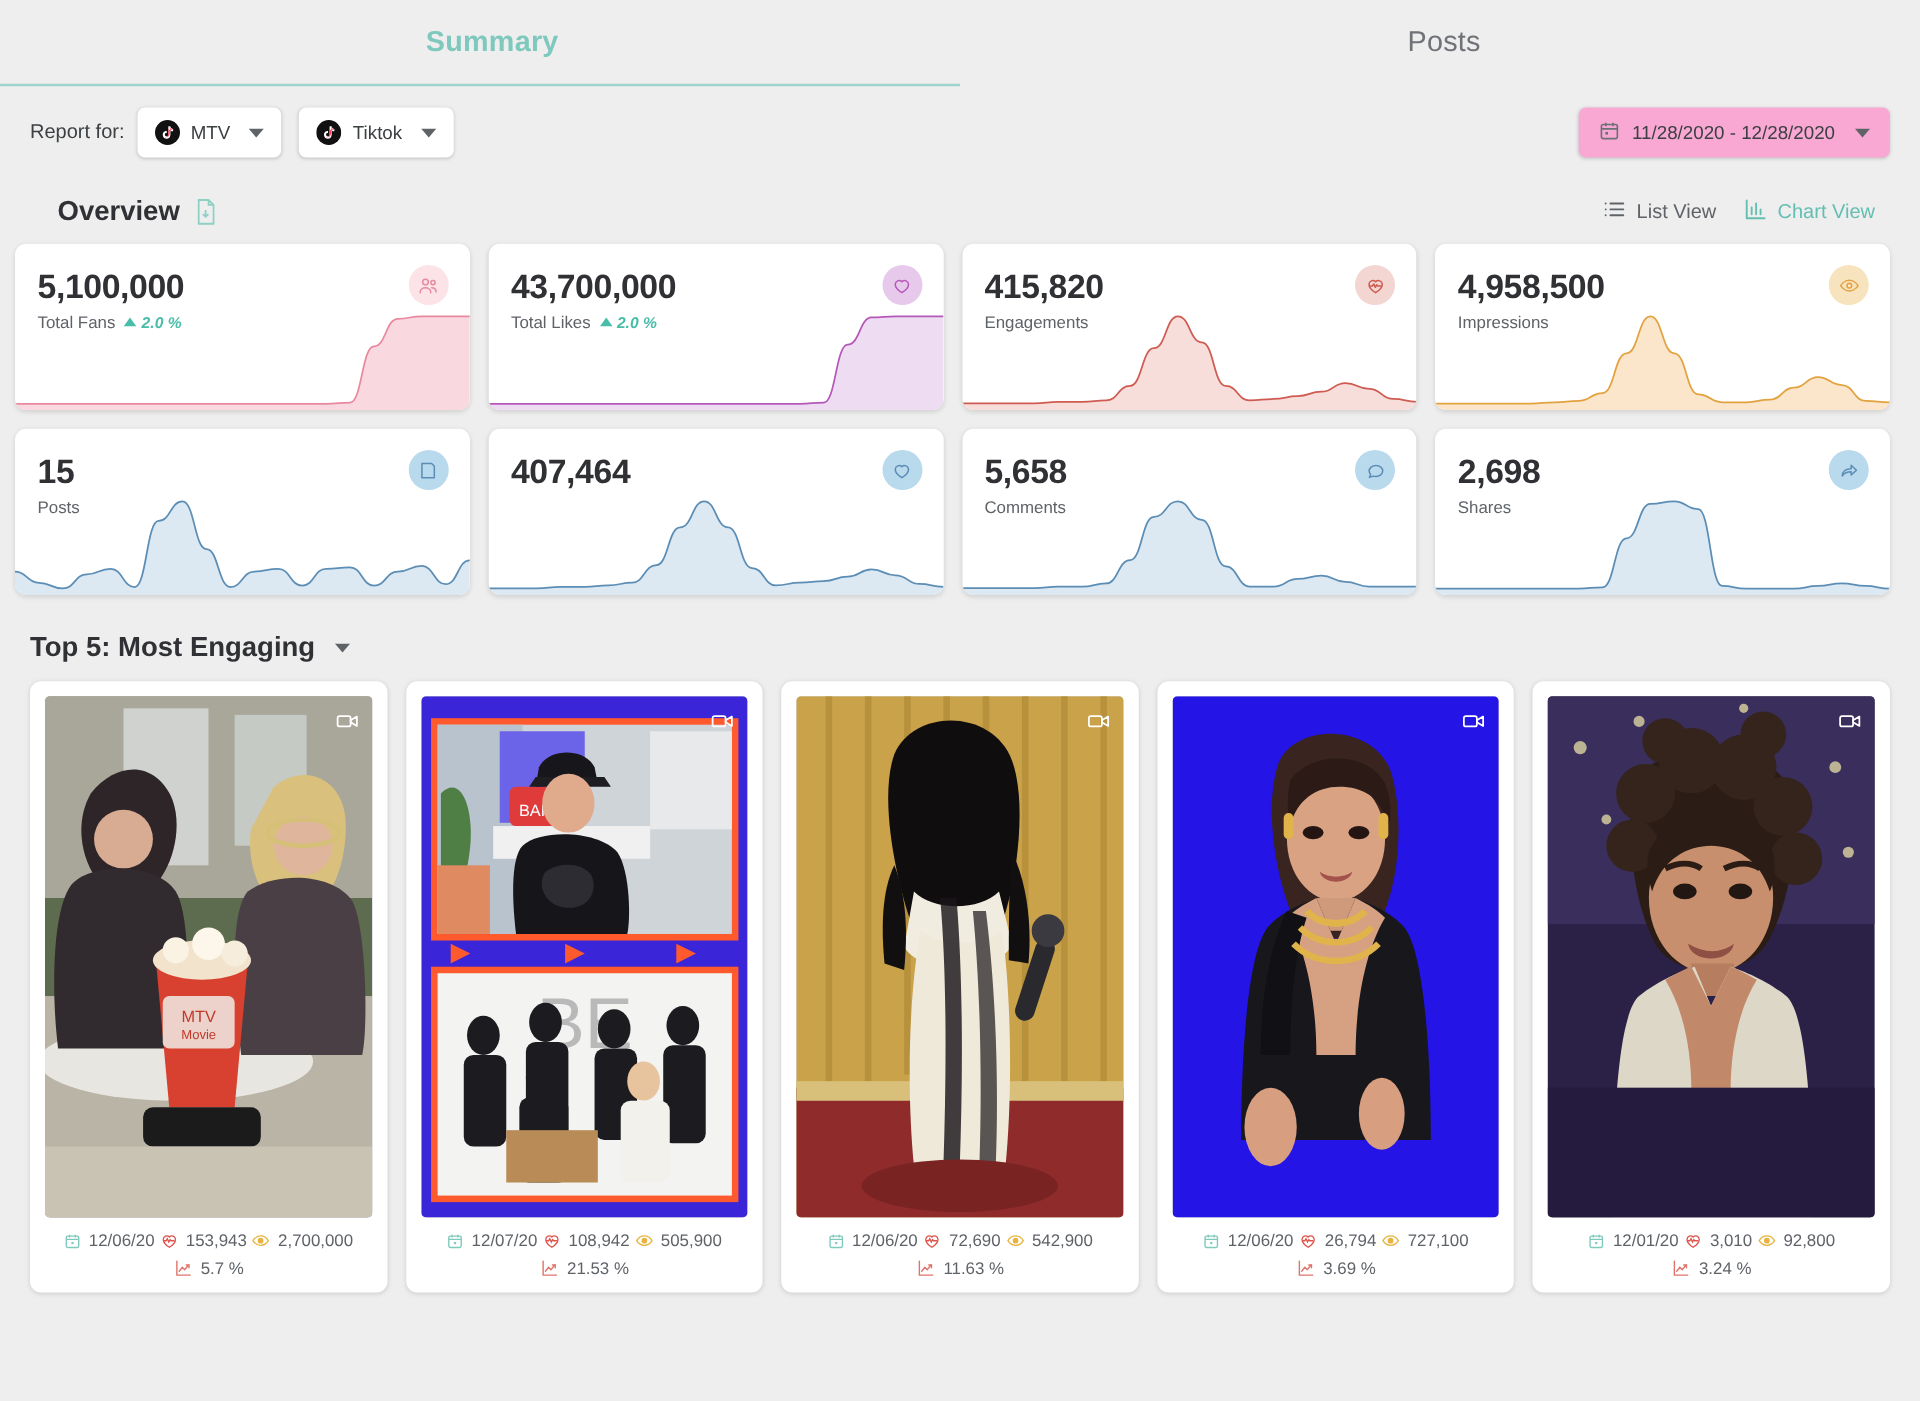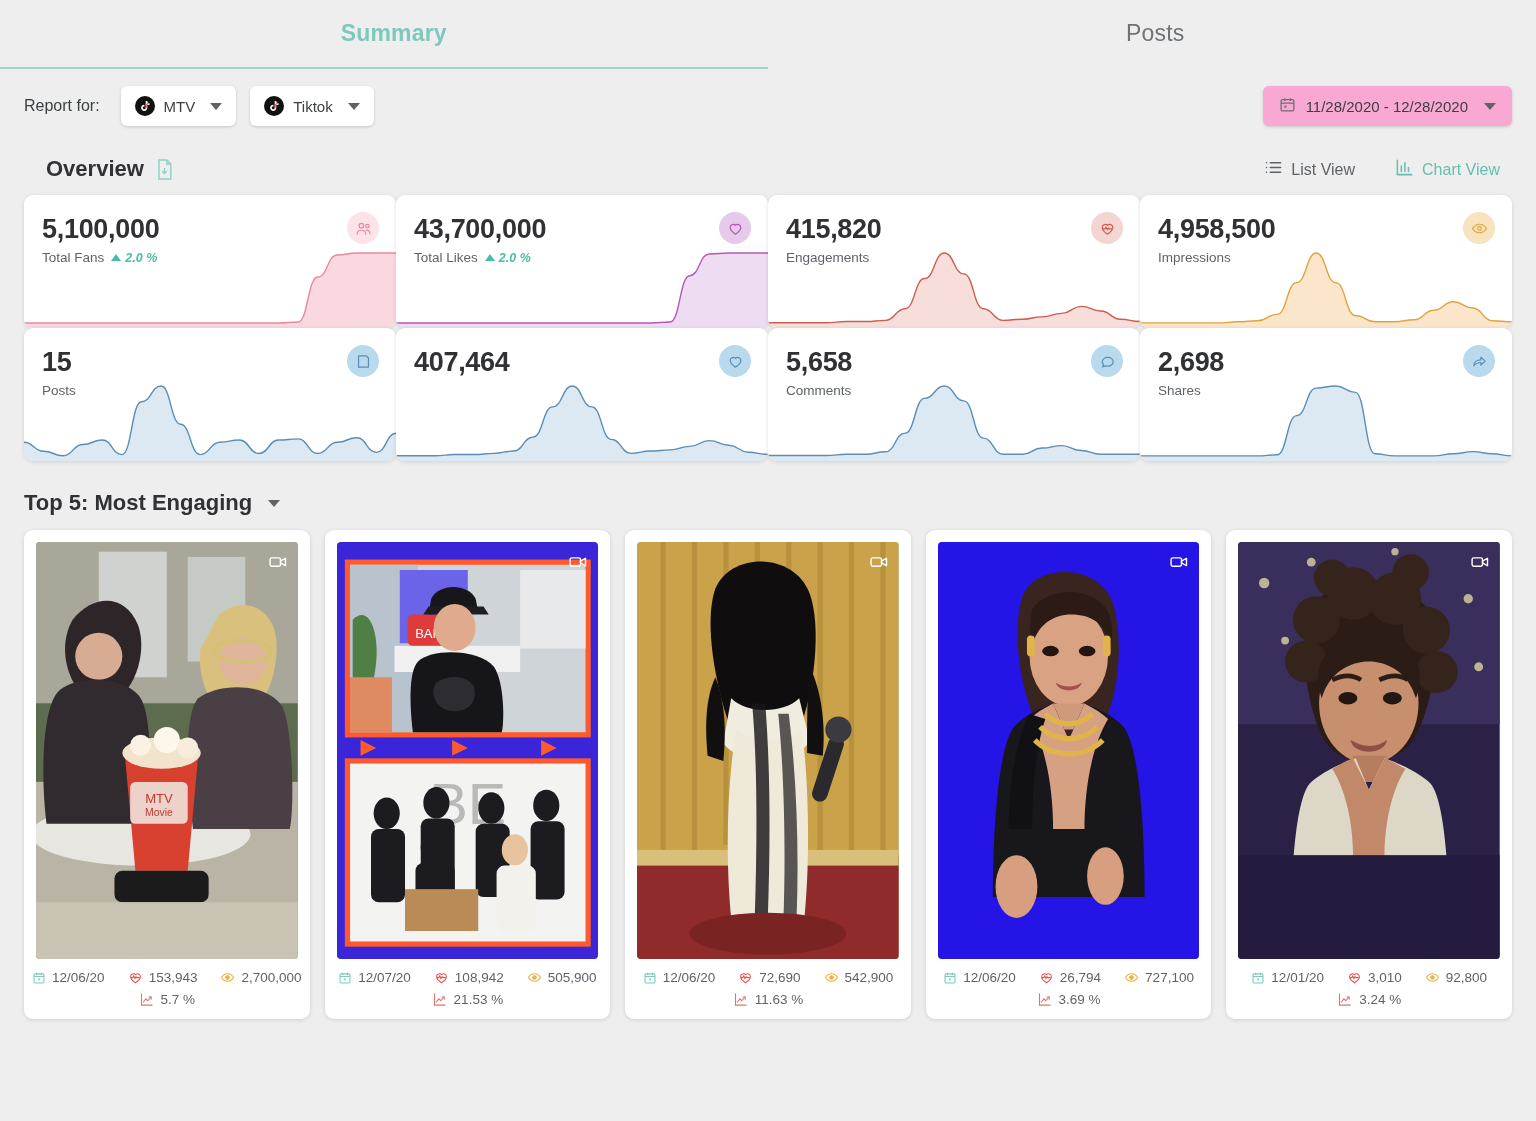--- a/index.html
+++ b/index.html
@@ -21,21 +21,21 @@
   .tab.active { color: #7ec8bd; font-weight: 700; padding-left: 13px; }
   .tab-underline {
     height: 2px; width: 768px; background: #9ed4cb;
   }
 
   
   .reportbar {
     display: flex; align-items: center;
     padding: 17px 24px 0 24px; position: relative;
   }
-  .report-label { font-size: 16px; color: #3c4043; margin-right: 21px; }
+  .report-label { font-size: 16px; color: #3c4043; margin-right: 10px; }
   .pill {
     display: inline-flex; align-items: center; gap: 9px;
     background: #fff; border-radius: 6px;
     box-shadow: 0 1px 3px rgba(0,0,0,.17);
     padding: 8px 14px; height: 40px; margin-right: 14px; cursor: pointer;
   }
   .pill-label { font-size: 15px; color: #3c4043; }
   .caret {
     width: 0; height: 0; border-left: 6px solid transparent;
     border-right: 6px solid transparent; border-top: 7px solid #5f6368;
@@ -54,32 +54,32 @@
 
   
   .ovhead {
     display: flex; align-items: center;
     padding: 30px 24px 0 24px; position: relative; margin-left: 22px;
   }
   .ovtitle { font-size: 22px; font-weight: 700; color: #303134; }
   .dl-icon { margin-left: 11px; cursor: pointer; display: flex; }
   .views {
     position: absolute; right: 24px; top: 32px;
-    display: flex; gap: 28px;
+    display: flex; gap: 10px;
   }
   .viewbtn {
     display: inline-flex; align-items: center; gap: 8px;
     font-size: 16px; color: #5f6368; cursor: pointer; padding-right: 12px;
   }
   .viewbtn.active { color: #62bfb1; }
 
   
   .kpis {
     display: grid; grid-template-columns: repeat(4, 1fr);
-    padding: 13px 24px 0 24px;
+    gap: 15px; padding: 13px 24px 0 12px;
   }
   .kpi {
     position: relative; background: #fff; border-radius: 9px;
     box-shadow: 0 1px 4px rgba(0,0,0,.13);
     height: 133px; overflow: hidden;
   }
   .kpi-val { font-size: 27px; font-weight: 700; color: #303134;
              padding: 19px 0 0 18px; letter-spacing: -.3px; }
   .kpi-sub { display: flex; align-items: center; gap: 7px;
              padding: 5px 0 0 18px; font-size: 13.5px; color: #5f6368; }
@@ -105,21 +105,21 @@
   .post {
     background: #fff; border-radius: 9px;
     box-shadow: 0 1px 4px rgba(0,0,0,.13);
     padding: 12px; overflow: hidden;
   }
   .thumb { position: relative; height: 417px; border-radius: 4px;
            overflow: hidden; background: #ccc; }
   .thumb svg { display: block; width: 100%; height: 100%; }
   .vbadge { position: absolute; right: 10px; top: 10px; }
   .pstats { display: flex; align-items: center; justify-content: center;
-            gap: 23px; padding-top: 11px; font-size: 13.5px; color: #5f6368; }
+            gap: 4px; padding-top: 11px; font-size: 13.5px; color: #5f6368; }
   .pstat { display: inline-flex; align-items: center; gap: 6px; white-space: nowrap; }
   .prate { display: flex; justify-content: center;
            gap: 7px; padding-top: 7px; font-size: 13.5px; color: #5f6368; }
 </style>
 </head>
 <body>
 
 <div class="tabs">
   <div class="tab active">
     <span>Summary</span>

